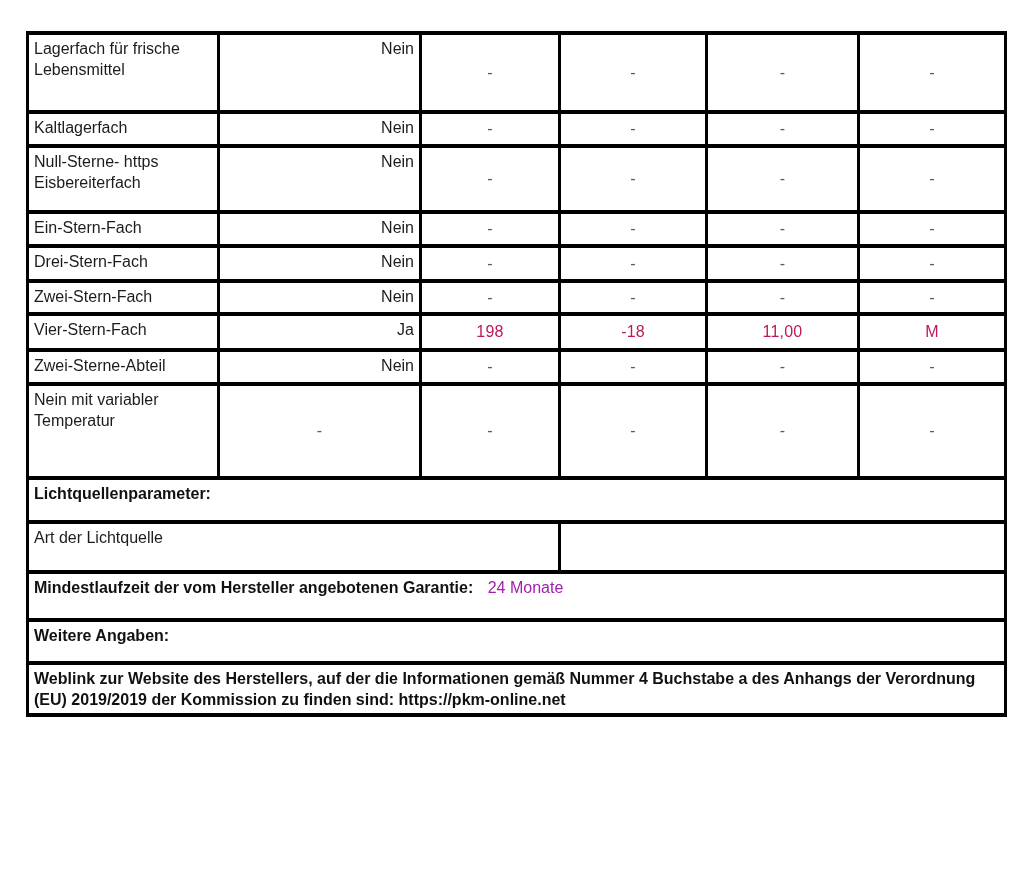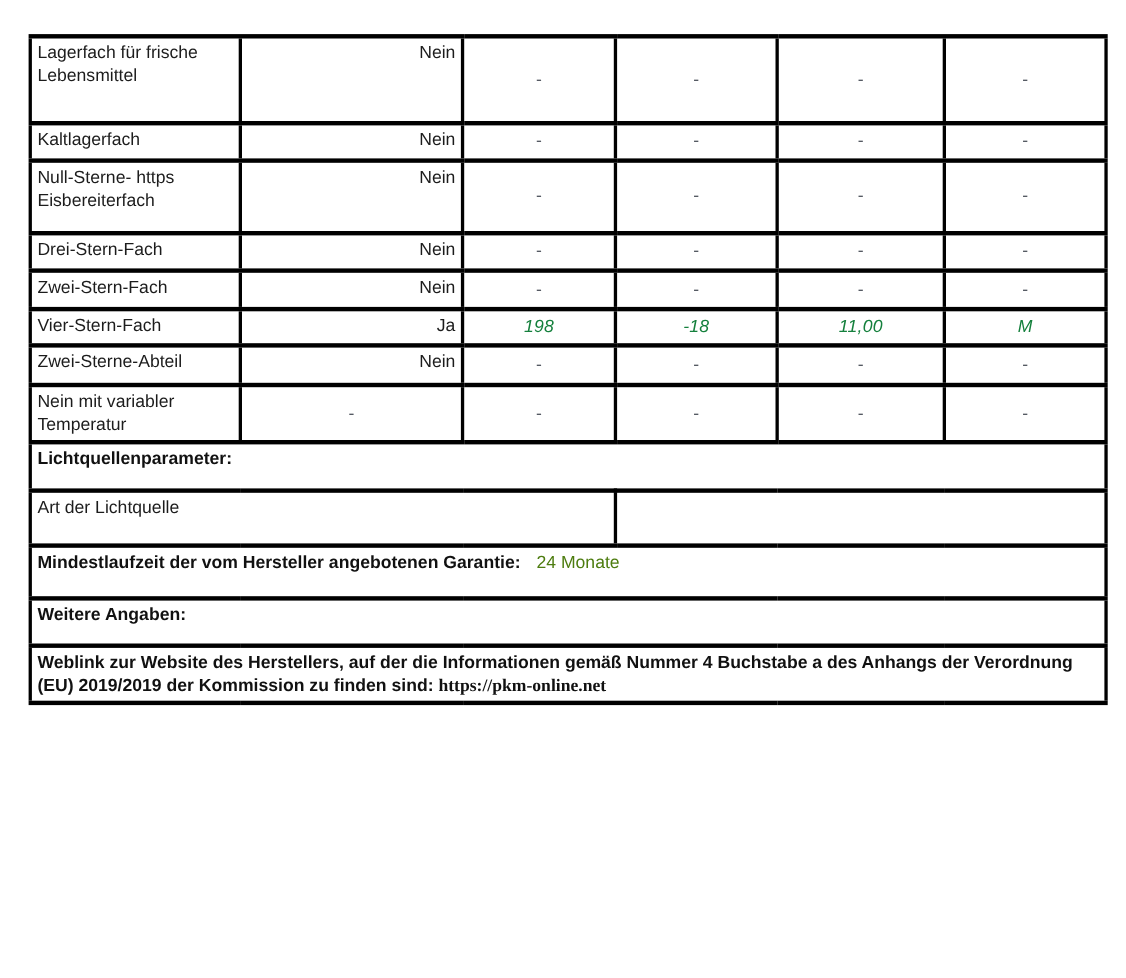--- a/index.html
+++ b/index.html
@@ -47,21 +47,21 @@
   }
   td.v-mid {
     vertical-align: middle;
     text-align: center;
   }
   td .bold, td.bold, .bold {
     font-weight: bold;
     color: #111111;
   }
   td.dash { color: #555a63; }
-  td.num  { color: #15803d; letter-spacing: 0.2px; font-style: italic; }
+  td.num  { color: #be185d; letter-spacing: 0.2px; }
 
   
   tbody.comp tr:nth-child(1) { height: 79px; }
   tbody.comp tr:nth-child(2) { height: 34px; }
   tbody.comp tr:nth-child(3) { height: 66px; }
   tbody.comp tr:nth-child(4) { height: 34px; }
   tbody.comp tr:nth-child(5) { height: 35px; }
   tbody.comp tr:nth-child(6) { height: 33px; }
   tbody.comp tr:nth-child(7) { height: 36px; }
   tbody.comp tr:nth-child(8) { height: 34px; }
@@ -70,24 +70,24 @@
   
   tbody.lower tr:nth-child(1) { height: 44px; }
   tbody.lower tr:nth-child(2) { height: 50px; }
   tbody.lower tr:nth-child(3) { height: 48px; }
   tbody.lower tr:nth-child(4) { height: 43px; }
   tbody.lower tr:nth-child(5) { height: 45px; }
   tbody.lower tr:nth-child(6) { height: 70px; }
 
   .warranty-value {
     font-weight: normal;
-    color: #4d7c0f;
+    color: #a21caf;
     margin-left: 10px;
   }
-  .weblink-url { color: #111111; text-decoration: none; font-family: Liberation Serif, serif; }
+  .weblink-url { color: #111111; text-decoration: none; }
 </style>
 </head>
 <body>
 
 <div class="page">
 
   <table class="datasheet">
     <colgroup>
       <col style="width:191px">
       <col style="width:202px">
@@ -116,20 +116,28 @@
         </tr>
         <tr>
           <td class="label">Null-Sterne- https Eisbereiterfach</td>
           <td class="v-top">Nein</td>
           <td class="v-mid dash">-</td>
           <td class="v-mid dash">-</td>
           <td class="v-mid dash">-</td>
           <td class="v-mid dash">-</td>
         </tr>
         <tr>
+          <td class="label">Ein-Stern-Fach</td>
+          <td class="v-top">Nein</td>
+          <td class="v-mid dash">-</td>
+          <td class="v-mid dash">-</td>
+          <td class="v-mid dash">-</td>
+          <td class="v-mid dash">-</td>
+        </tr>
+        <tr>
           <td class="label">Drei-Stern-Fach</td>
           <td class="v-top">Nein</td>
           <td class="v-mid dash">-</td>
           <td class="v-mid dash">-</td>
           <td class="v-mid dash">-</td>
           <td class="v-mid dash">-</td>
         </tr>
         <tr>
           <td class="label">Zwei-Stern-Fach</td>
           <td class="v-top">Nein</td>

